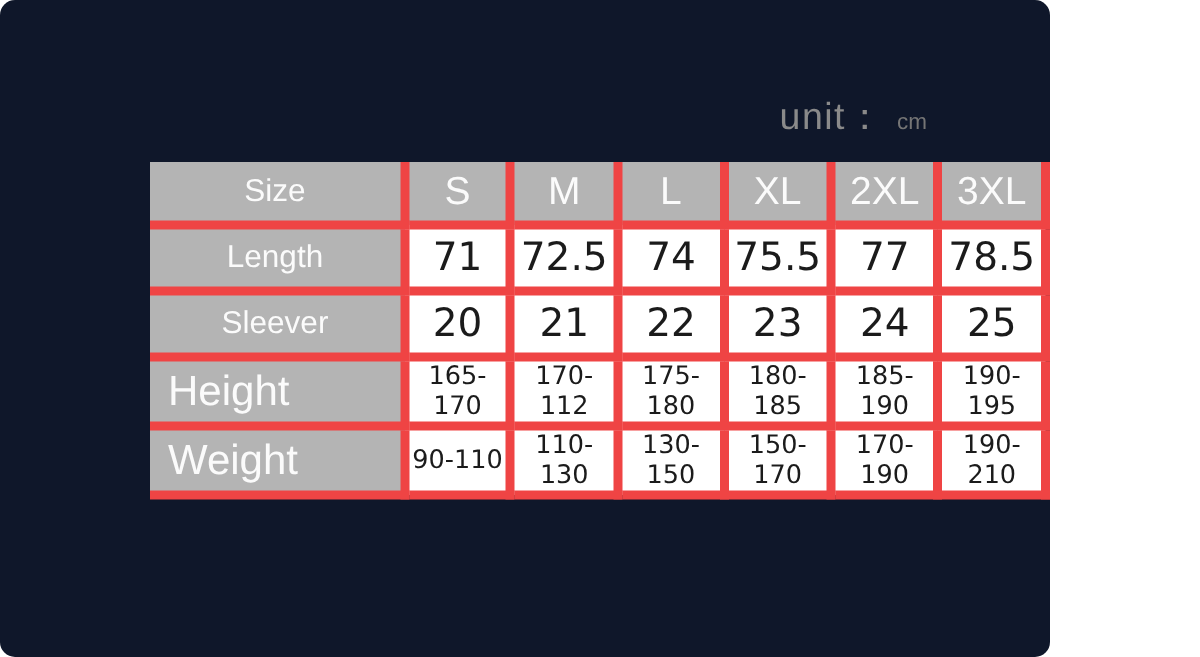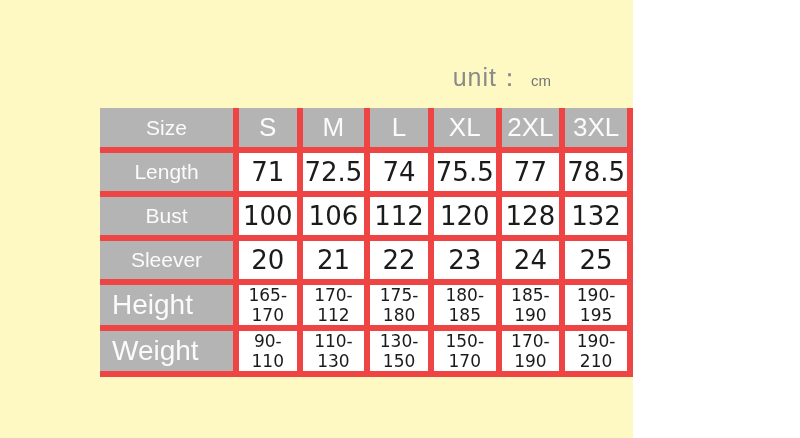--- a/index.html
+++ b/index.html
@@ -1,22 +1,23 @@
 <!DOCTYPE html>
 <html><head>
 <meta charset="utf-8">
 <style>
   html, body { margin: 0; padding: 0; }
   .page {
     position: relative;
-    width: 633px;
+    width: 700px;
     height: 438px;
-    background: #fef9c3;
+    background: #0f172a;
     font-family: "Liberation Sans", sans-serif;
     overflow: hidden;
+    border-radius: 10px;
   }
 
   
   .unit-label {
     position: absolute;
     top: 61px;
     right: 82px;
     display: flex;
     align-items: baseline;
     gap: 8px;
@@ -124,29 +125,20 @@
       <tr>
         <th>Length</th>
         <td>71</td>
         <td>72.5</td>
         <td>74</td>
         <td>75.5</td>
         <td>77</td>
         <td>78.5</td>
       </tr>
       <tr>
-        <th>Bust</th>
-        <td>100</td>
-        <td>106</td>
-        <td>112</td>
-        <td>120</td>
-        <td>128</td>
-        <td>132</td>
-      </tr>
-      <tr>
         <th>Sleever</th>
         <td>20</td>
         <td>21</td>
         <td>22</td>
         <td>23</td>
         <td>24</td>
         <td>25</td>
       </tr>
       <tr class="row-left row-small">
         <th>Height</th>

